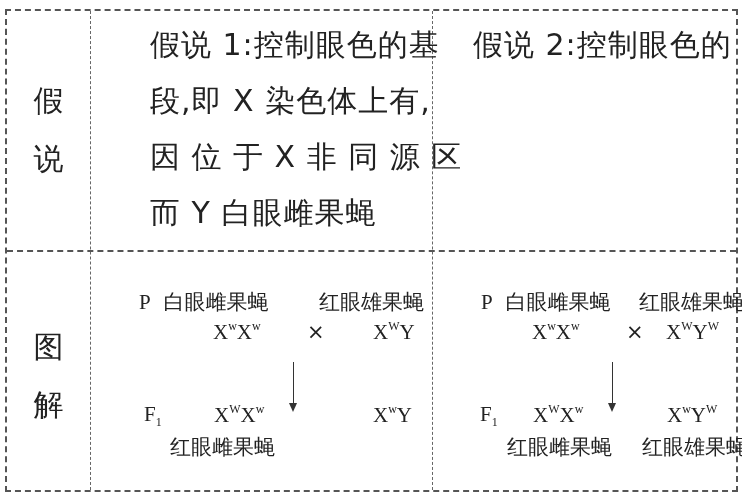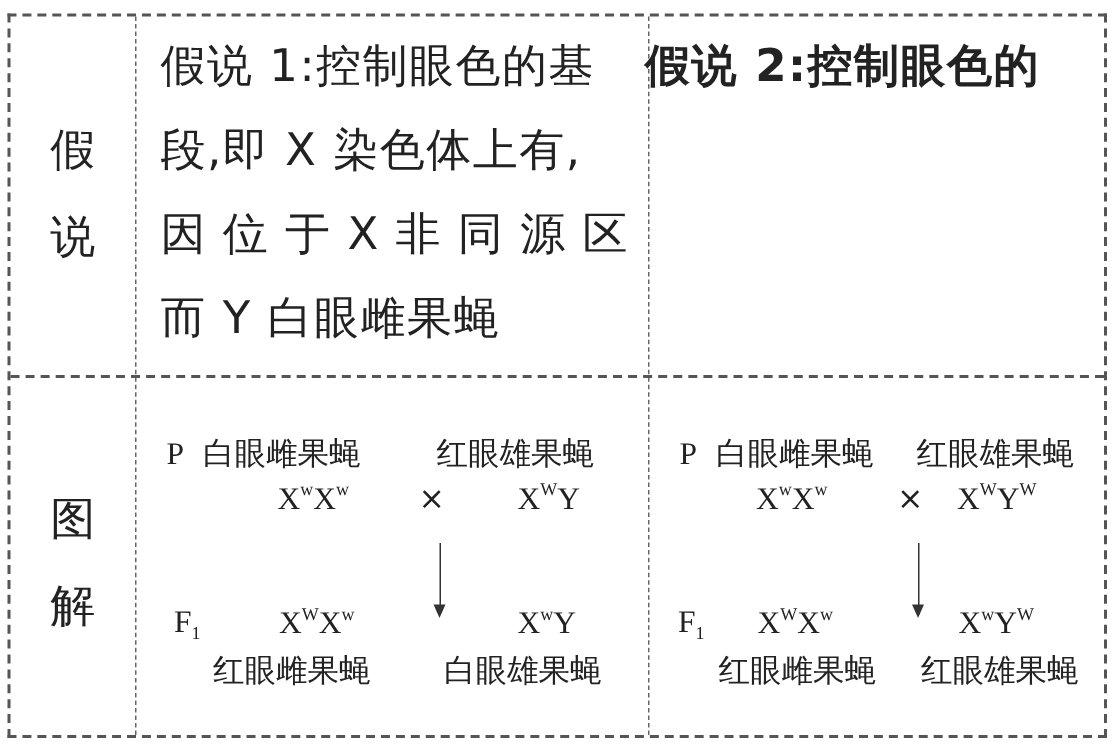--- a/index.html
+++ b/index.html
@@ -4,23 +4,23 @@
 <style>
   html, body { margin: 0; padding: 0; background: #ffffff; }
   body { width: 742px; height: 496px; position: relative; overflow: hidden;
          font-family: "DejaVu Sans", sans-serif; color: #222; }
   .tbl { position: absolute; left: 5px; top: 9px; width: 733px; height: 483px;
          border: 2px dashed #555; box-sizing: border-box; }
   .vline { position: absolute; top: 0; bottom: 0; width: 0; border-left: 1.5px dashed #666; }
   .hline { position: absolute; left: 0; right: 0; height: 0; border-top: 2px dashed #555; }
   .cell { position: absolute; box-sizing: border-box; }
   .label { font-size: 30px; line-height: 58px; text-align: center; }
-  .hyp { font-size: 30px; line-height: 56px; letter-spacing: 1px; white-space: nowrap; }
+  .hyp { font-size: 30px; line-height: 56px; letter-spacing: 1px; white-space: nowrap; margin-left: 43px; }
   .diag { font-size: 21px; }
-  .row { position: absolute; white-space: nowrap; }
+  .row { position: absolute; white-space: nowrap; margin-left: 28px; }
   .serif { font-family: "Liberation Serif", "DejaVu Serif", serif; }
   sup { font-size: 12px; vertical-align: 9px; }
   .arrow { position: absolute; width: 0; border-left: 1.5px solid #333; }
   .arrow::after { content: ""; position: absolute; left: -5px; bottom: -2px;
                   border-left: 4px solid transparent; border-right: 4px solid transparent;
                   border-top: 9px solid #333; }
   sub { font-size: 12px; vertical-align: -5px; }
 </style>
 </head>
 <body>
@@ -35,21 +35,21 @@
     <div>说</div>
   </div>
 
   <div class="cell hyp" style="left:100px; top:6px;">
     <div>假说 1:控制眼色的基</div>
     <div>段,即 X 染色体上有,</div>
     <div>因 位 于  X  非 同 源 区</div>
     <div>而 Y 白眼雌果蝇</div>
   </div>
 
-  <div class="cell hyp" style="left:423px; top:6px;font-weight:bold;">
+  <div class="cell hyp" style="left:423px; top:6px;">
     <div>假说 2:控制眼色的</div>
   </div>
 
   <div class="cell label" style="left:0; top:307px; width:83px;">
     <div>图</div>
     <div>解</div>
   </div>
 
   <div class="cell diag" style="left:83px; top:241px; width:342px; height:240px;">
     <div class="row" style="left:21px; top:36px;">
@@ -58,21 +58,20 @@
     </div>
     <div class="row" style="left:201px; top:36px;">红眼雄果蝇</div>
     <div class="row serif" style="left:95px; top:67px;"><span>X</span><sup>w</sup><span>X</span><sup>w</sup></div>
     <div class="row" style="left:189px; top:68px;">×</div>
     <div class="row serif" style="left:255px; top:67px;"><span>X</span><sup>W</sup><span>Y</span></div>
     <div class="arrow" style="left:203px; top:110px; height:48px;"></div>
     <div class="row serif" style="left:26px; top:150px;"><span>F</span><sub>1</sub></div>
     <div class="row serif" style="left:96px; top:150px;"><span>X</span><sup>W</sup><span>X</span><sup>w</sup></div>
     <div class="row serif" style="left:255px; top:150px;"><span>X</span><sup>w</sup><span>Y</span></div>
     <div class="row" style="left:52px; top:181px;">红眼雌果蝇</div>
-    <div class="row" style="left:206px; top:181px;">白眼雄果蝇</div>
   </div>
 
   <div class="cell diag" style="left:425px; top:241px; width:306px; height:240px;">
     <div class="row" style="left:21px; top:36px;">
       <span class="serif">P</span>
       <span style="margin-left:6px;">白眼雌果蝇</span>
     </div>
     <div class="row" style="left:179px; top:36px;">红眼雄果蝇</div>
     <div class="row serif" style="left:72px; top:67px;"><span>X</span><sup>w</sup><span>X</span><sup>w</sup></div>
     <div class="row" style="left:166px; top:68px;">×</div>

